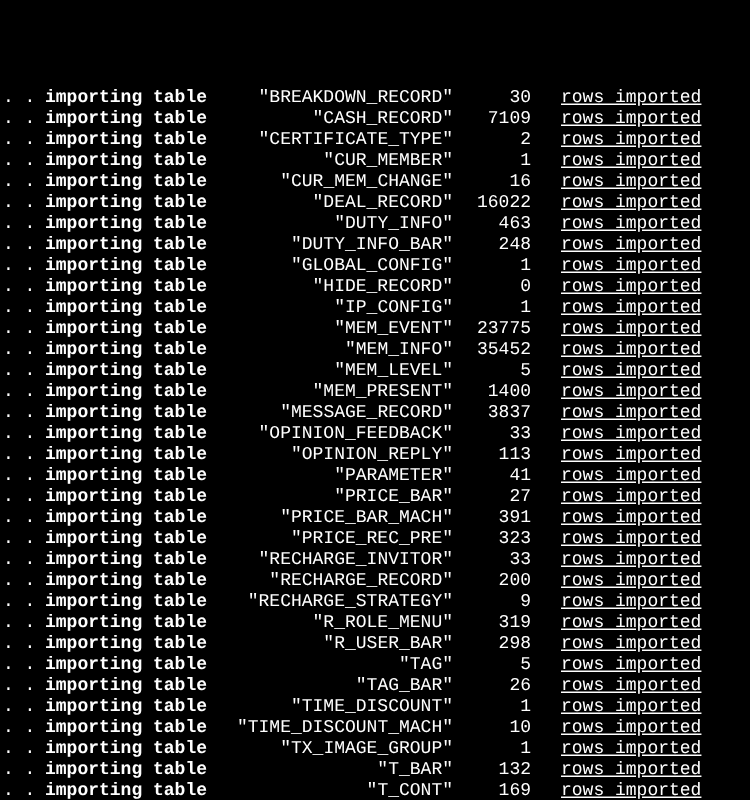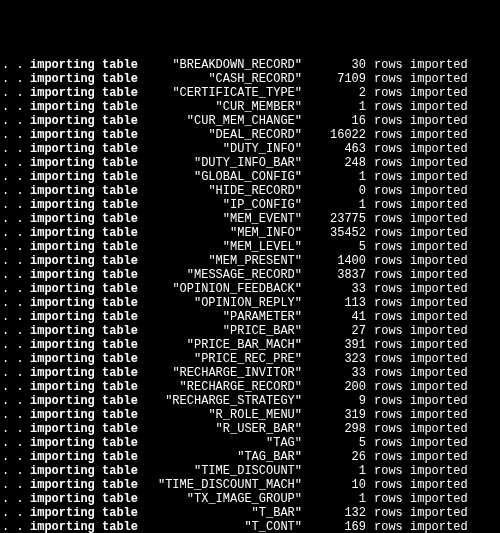--- a/index.html
+++ b/index.html
@@ -12,22 +12,22 @@
     width: 500px;
     height: 533px;
     overflow: hidden;
     white-space: pre;
     padding: 2px 0 0 2px;
   }
   .row { display: flex; }
   .c-prefix { width: 28px; flex: 0 0 auto; }
   .c-label  { width: 108px; flex: 0 0 auto; font-weight: bold; }
   .c-name   { width: 168px; flex: 0 0 auto; text-align: right; padding-right: 4px; }
-  .c-count  { width: 68px;  flex: 0 0 auto; text-align: right; padding-right: 8px; }
-  .c-suffix { flex: 0 0 auto; }
+  .c-count  { width: 68px;  flex: 0 0 auto; text-align: right; padding-right: 20px; }
+  .c-suffix { flex: 0 0 auto; text-decoration: underline; }
 </style>
 </head>
 <body>
 
 
 
 <div id="log"><div class="row"><span class="c-prefix">. .</span><span class="c-label">importing table</span><span class="c-name">"BREAKDOWN_RECORD"</span><span class="c-count">30</span><span class="c-suffix">rows imported</span></div><div class="row"><span class="c-prefix">. .</span><span class="c-label">importing table</span><span class="c-name">"CASH_RECORD"</span><span class="c-count">7109</span><span class="c-suffix">rows imported</span></div><div class="row"><span class="c-prefix">. .</span><span class="c-label">importing table</span><span class="c-name">"CERTIFICATE_TYPE"</span><span class="c-count">2</span><span class="c-suffix">rows imported</span></div><div class="row"><span class="c-prefix">. .</span><span class="c-label">importing table</span><span class="c-name">"CUR_MEMBER"</span><span class="c-count">1</span><span class="c-suffix">rows imported</span></div><div class="row"><span class="c-prefix">. .</span><span class="c-label">importing table</span><span class="c-name">"CUR_MEM_CHANGE"</span><span class="c-count">16</span><span class="c-suffix">rows imported</span></div><div class="row"><span class="c-prefix">. .</span><span class="c-label">importing table</span><span class="c-name">"DEAL_RECORD"</span><span class="c-count">16022</span><span class="c-suffix">rows imported</span></div><div class="row"><span class="c-prefix">. .</span><span class="c-label">importing table</span><span class="c-name">"DUTY_INFO"</span><span class="c-count">463</span><span class="c-suffix">rows imported</span></div><div class="row"><span class="c-prefix">. .</span><span class="c-label">importing table</span><span class="c-name">"DUTY_INFO_BAR"</span><span class="c-count">248</span><span class="c-suffix">rows imported</span></div><div class="row"><span class="c-prefix">. .</span><span class="c-label">importing table</span><span class="c-name">"GLOBAL_CONFIG"</span><span class="c-count">1</span><span class="c-suffix">rows imported</span></div><div class="row"><span class="c-prefix">. .</span><span class="c-label">importing table</span><span class="c-name">"HIDE_RECORD"</span><span class="c-count">0</span><span class="c-suffix">rows imported</span></div><div class="row"><span class="c-prefix">. .</span><span class="c-label">importing table</span><span class="c-name">"IP_CONFIG"</span><span class="c-count">1</span><span class="c-suffix">rows imported</span></div><div class="row"><span class="c-prefix">. .</span><span class="c-label">importing table</span><span class="c-name">"MEM_EVENT"</span><span class="c-count">23775</span><span class="c-suffix">rows imported</span></div><div class="row"><span class="c-prefix">. .</span><span class="c-label">importing table</span><span class="c-name">"MEM_INFO"</span><span class="c-count">35452</span><span class="c-suffix">rows imported</span></div><div class="row"><span class="c-prefix">. .</span><span class="c-label">importing table</span><span class="c-name">"MEM_LEVEL"</span><span class="c-count">5</span><span class="c-suffix">rows imported</span></div><div class="row"><span class="c-prefix">. .</span><span class="c-label">importing table</span><span class="c-name">"MEM_PRESENT"</span><span class="c-count">1400</span><span class="c-suffix">rows imported</span></div><div class="row"><span class="c-prefix">. .</span><span class="c-label">importing table</span><span class="c-name">"MESSAGE_RECORD"</span><span class="c-count">3837</span><span class="c-suffix">rows imported</span></div><div class="row"><span class="c-prefix">. .</span><span class="c-label">importing table</span><span class="c-name">"OPINION_FEEDBACK"</span><span class="c-count">33</span><span class="c-suffix">rows imported</span></div><div class="row"><span class="c-prefix">. .</span><span class="c-label">importing table</span><span class="c-name">"OPINION_REPLY"</span><span class="c-count">113</span><span class="c-suffix">rows imported</span></div><div class="row"><span class="c-prefix">. .</span><span class="c-label">importing table</span><span class="c-name">"PARAMETER"</span><span class="c-count">41</span><span class="c-suffix">rows imported</span></div><div class="row"><span class="c-prefix">. .</span><span class="c-label">importing table</span><span class="c-name">"PRICE_BAR"</span><span class="c-count">27</span><span class="c-suffix">rows imported</span></div><div class="row"><span class="c-prefix">. .</span><span class="c-label">importing table</span><span class="c-name">"PRICE_BAR_MACH"</span><span class="c-count">391</span><span class="c-suffix">rows imported</span></div><div class="row"><span class="c-prefix">. .</span><span class="c-label">importing table</span><span class="c-name">"PRICE_REC_PRE"</span><span class="c-count">323</span><span class="c-suffix">rows imported</span></div><div class="row"><span class="c-prefix">. .</span><span class="c-label">importing table</span><span class="c-name">"RECHARGE_INVITOR"</span><span class="c-count">33</span><span class="c-suffix">rows imported</span></div><div class="row"><span class="c-prefix">. .</span><span class="c-label">importing table</span><span class="c-name">"RECHARGE_RECORD"</span><span class="c-count">200</span><span class="c-suffix">rows imported</span></div><div class="row"><span class="c-prefix">. .</span><span class="c-label">importing table</span><span class="c-name">"RECHARGE_STRATEGY"</span><span class="c-count">9</span><span class="c-suffix">rows imported</span></div><div class="row"><span class="c-prefix">. .</span><span class="c-label">importing table</span><span class="c-name">"R_ROLE_MENU"</span><span class="c-count">319</span><span class="c-suffix">rows imported</span></div><div class="row"><span class="c-prefix">. .</span><span class="c-label">importing table</span><span class="c-name">"R_USER_BAR"</span><span class="c-count">298</span><span class="c-suffix">rows imported</span></div><div class="row"><span class="c-prefix">. .</span><span class="c-label">importing table</span><span class="c-name">"TAG"</span><span class="c-count">5</span><span class="c-suffix">rows imported</span></div><div class="row"><span class="c-prefix">. .</span><span class="c-label">importing table</span><span class="c-name">"TAG_BAR"</span><span class="c-count">26</span><span class="c-suffix">rows imported</span></div><div class="row"><span class="c-prefix">. .</span><span class="c-label">importing table</span><span class="c-name">"TIME_DISCOUNT"</span><span class="c-count">1</span><span class="c-suffix">rows imported</span></div><div class="row"><span class="c-prefix">. .</span><span class="c-label">importing table</span><span class="c-name">"TIME_DISCOUNT_MACH"</span><span class="c-count">10</span><span class="c-suffix">rows imported</span></div><div class="row"><span class="c-prefix">. .</span><span class="c-label">importing table</span><span class="c-name">"TX_IMAGE_GROUP"</span><span class="c-count">1</span><span class="c-suffix">rows imported</span></div><div class="row"><span class="c-prefix">. .</span><span class="c-label">importing table</span><span class="c-name">"T_BAR"</span><span class="c-count">132</span><span class="c-suffix">rows imported</span></div><div class="row"><span class="c-prefix">. .</span><span class="c-label">importing table</span><span class="c-name">"T_CONT"</span><span class="c-count">169</span><span class="c-suffix">rows imported</span></div></div>
 
 
 

